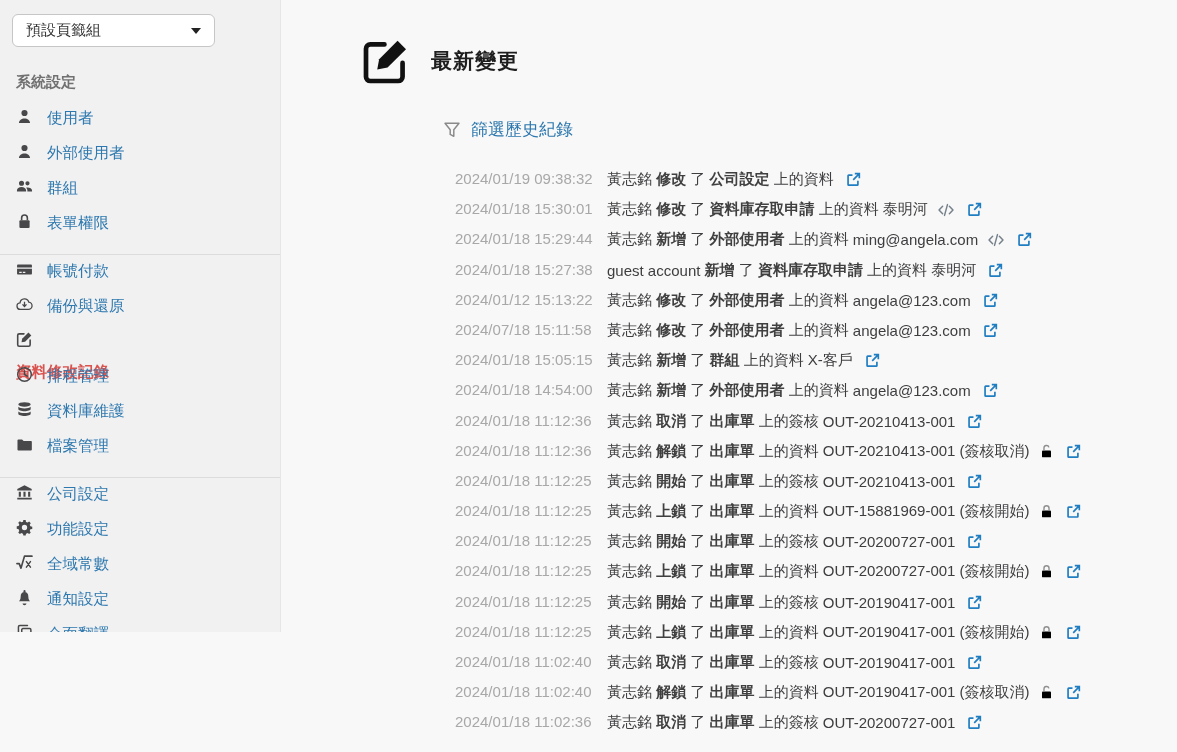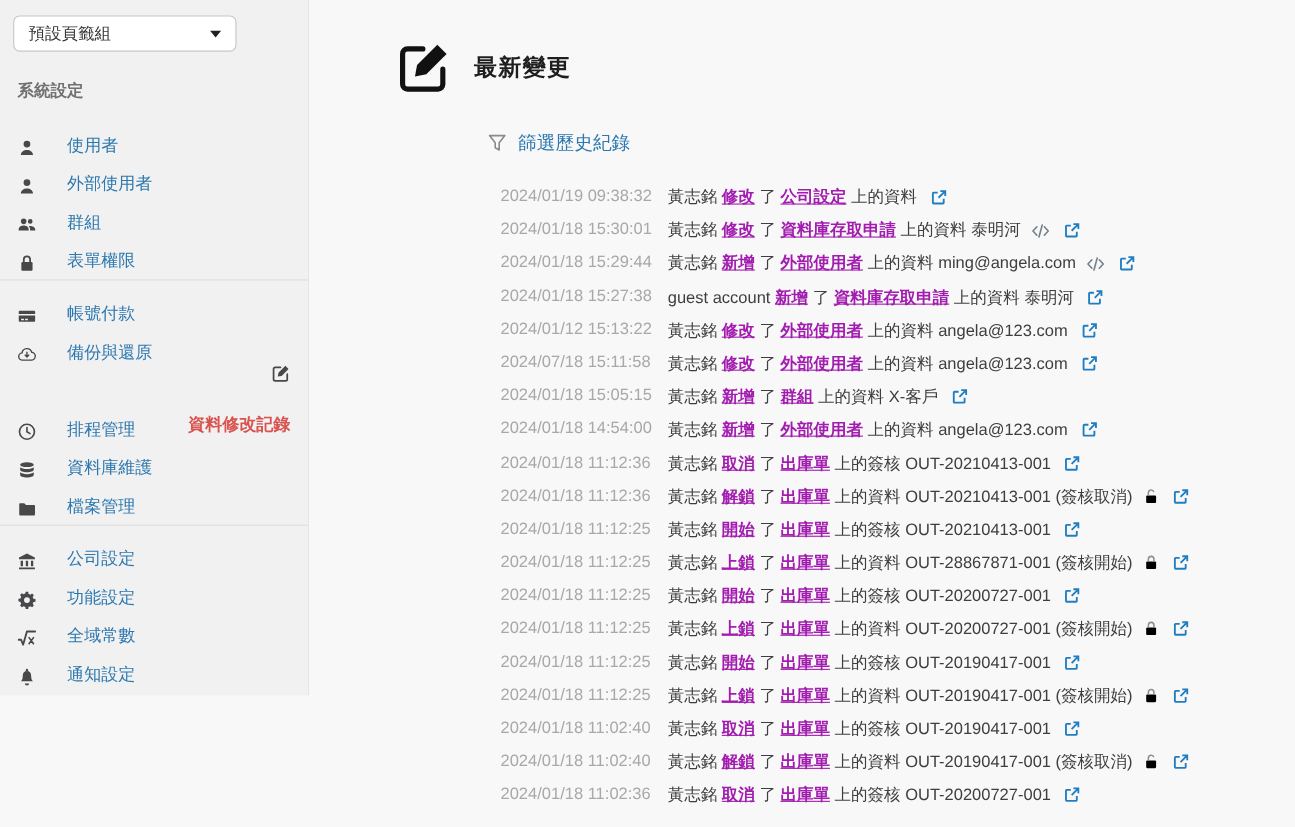--- a/index.html
+++ b/index.html
@@ -10,21 +10,21 @@
   
   .sidebar { width:281px; height:632px; background:#f1f1f2; border-right:1px solid #e6e6e6;
     padding-top:14px; flex:none; overflow:hidden; }
   .tab-select { margin:0 14px 0 12px; width:203px; height:33px; background:#fff;
     border:1px solid #c6c6c6; border-radius:6px; display:flex; align-items:center;
     justify-content:space-between; padding:0 13px; font-size:15px; color:#333; cursor:pointer; }
   .caret { width:0; height:0; border-left:5px solid transparent; border-right:5px solid transparent;
     border-top:6px solid #222; }
   .section-title { margin:26px 16px 0; font-size:15px; font-weight:bold; color:#717171; }
   nav { margin-top:16px; }
-  .nav-item { display:flex; align-items:flex-end; gap:28px; height:35px; padding:0 16px;
+  .nav-item { display:flex; align-items:flex-start; gap:14px; height:35px; padding:0 16px;
     color:#2d78ae; font-size:15.5px; text-decoration:none; cursor:pointer; }
   .nav-item .icn { color:#48484a; }
   .nav-item.active { color:#d9534f; font-weight:bold;flex-direction:column; }
   .divider { border-top:1px solid #dcdcdc; margin:6px 0; }
 
   .icn { display:inline-flex; width:17px; height:17px; flex:none; align-items:center; justify-content:center; }
   .icn svg { width:100%; height:100%; fill:currentColor; }
 
   
   .main { flex:1; padding:36px 0 0 80px; background:#f8f8f8; overflow:hidden; }
@@ -35,21 +35,21 @@
 
   .filter-row { margin:32px 0 0 82px; display:flex; align-items:center; gap:10px;
     font-size:17px; cursor:pointer; width:max-content; }
   .filter-row .icn { width:18px; height:18px; color:#8a8a8a; }
   .filter-row a { color:#2d78ae; text-decoration:none; }
 
   .log-list { list-style:none; margin:29px 0 0 94px; }
   .log-row { display:flex; align-items:flex-start; height:30.2px; font-size:15px; white-space:nowrap; }
   .log-time { color:#a8a8a8; width:152px; flex:none; }
   .log-msg { color:#3e3e40; display:flex; align-items:center; }
-  .log-msg b { color:#a21caf; font-weight:bold;text-decoration:underline; }
+  .log-msg b { color:#404040; font-weight:bold; }
   .sp { white-space:pre; }
   .row-icn { display:inline-flex; width:16px; height:16px; margin-left:9px; align-items:center; }
   .row-icn svg { width:100%; height:100%; }
   .code-icn { color:#75808a; width:18px; height:18px; }
   .lock-icn { color:#8f8f8f; width:15px; height:15px; }
   .ext-link { color:#1f7dc2; cursor:pointer; width:15px; height:15px; margin-left:12px; }
 </style>
 </head>
 <body>
 
@@ -494,21 +494,21 @@
             <span>黃志銘</span>
             <span class="sp"> </span>
             <b>上鎖</b>
             <span class="sp"> </span>
             <span>了</span>
             <span class="sp"> </span>
             <b>出庫單</b>
             <span class="sp"> </span>
             <span>上的資料</span>
             <span class="sp"> </span>
-            <span>OUT-28867871-001 (簽核開始)</span>
+            <span>OUT-15881969-001 (簽核開始)</span>
             <span class="row-icn lock-icn">
               <svg viewBox="0 0 16 16">
                 <rect x="3.2" y="6.8" width="9.6" height="7.4" rx="1"></rect>
                 <path d="M5.3 6.8V4.6a2.7 2.7 0 0 1 5.4 0v2.2" fill="none" stroke="currentColor" stroke-width="1.5"></path>
               </svg>
             </span>
             <span class="row-icn ext-link">
               <svg viewBox="0 0 16 16">
                 <path d="M12.7 9.2v4c0 .4-.3.7-.7.7H2.9c-.4 0-.7-.3-.7-.7V4c0-.4.3-.7.7-.7h4" fill="none" stroke="currentColor" stroke-width="1.8"></path>
                 <path d="M9.4 1.8h4.8v4.8M13.9 2.1L7.7 8.3" fill="none" stroke="currentColor" stroke-width="1.8"></path>

